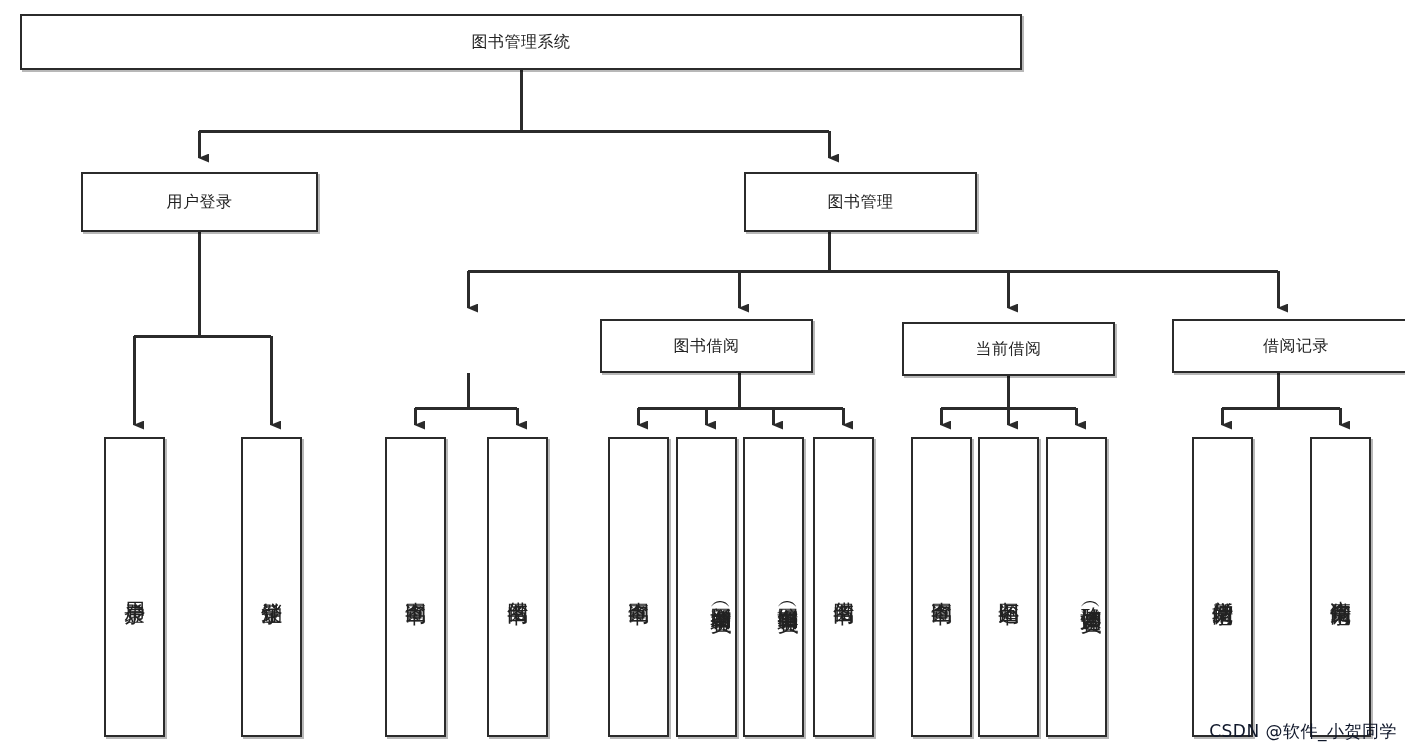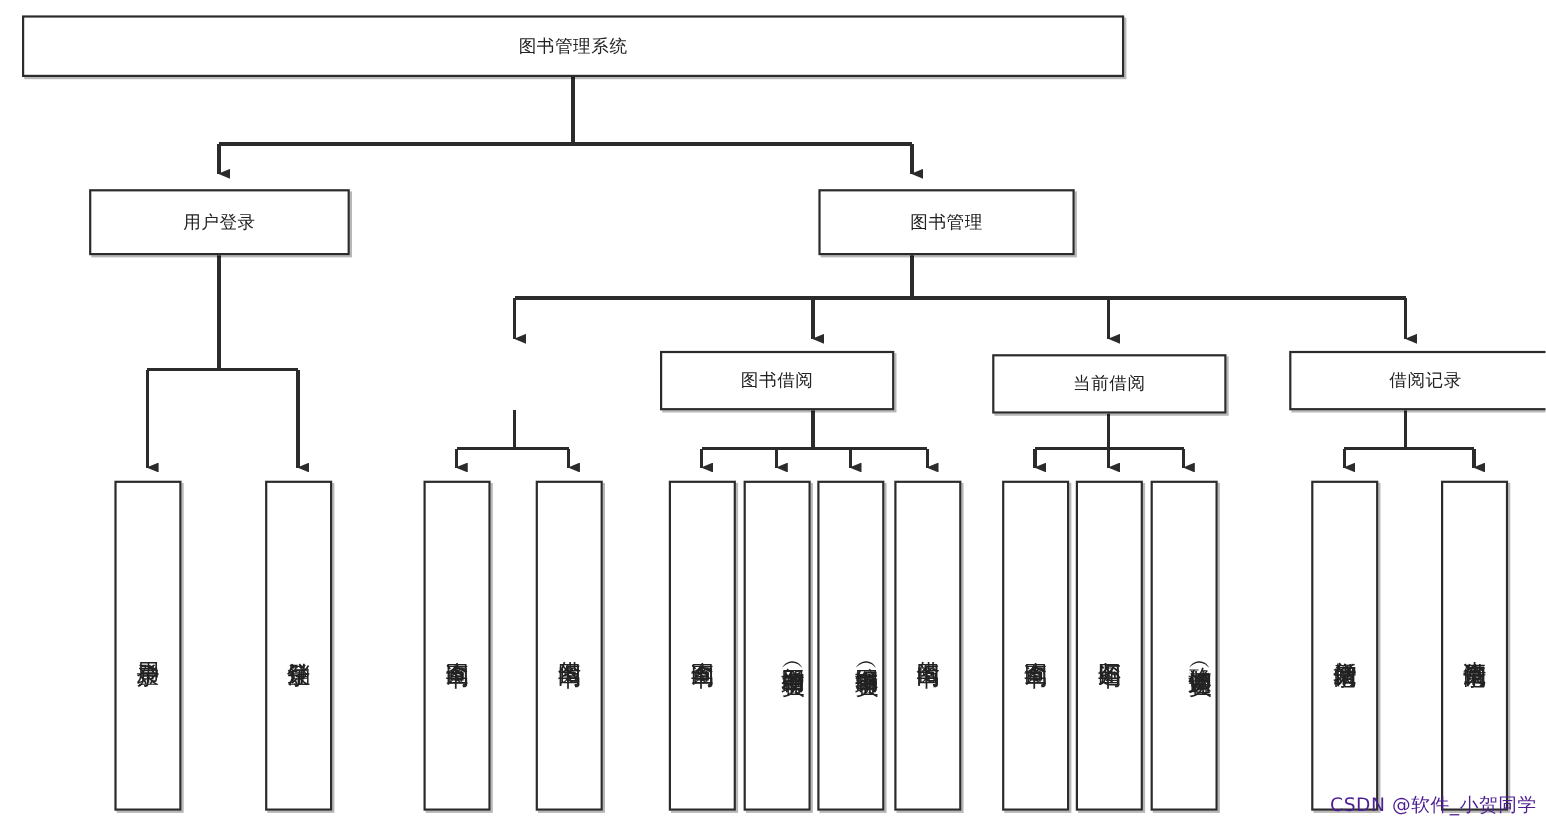--- a/index.html
+++ b/index.html
@@ -61,21 +61,21 @@
   }
   .node-label-v.centered {
     align-items: center;
     padding-top: 0;
   }
   #watermark {
     position: absolute;
     right: 8px;
     bottom: 4px;
     font-size: 17px;
-    color: #4c1d95;
+    color: #0f172a;
     letter-spacing: 0.5px;
     white-space: nowrap;
     pointer-events: none;
   }
 </style>
 </head>
 <body>
 
 <div id="diagram-root">
 

